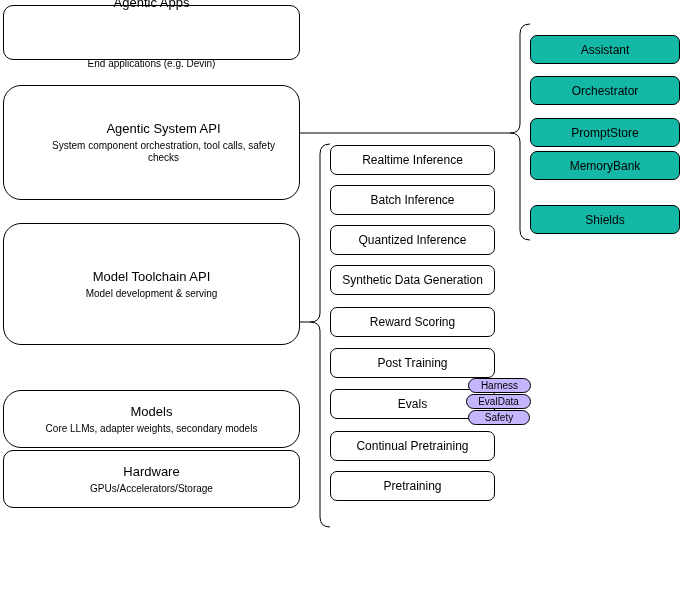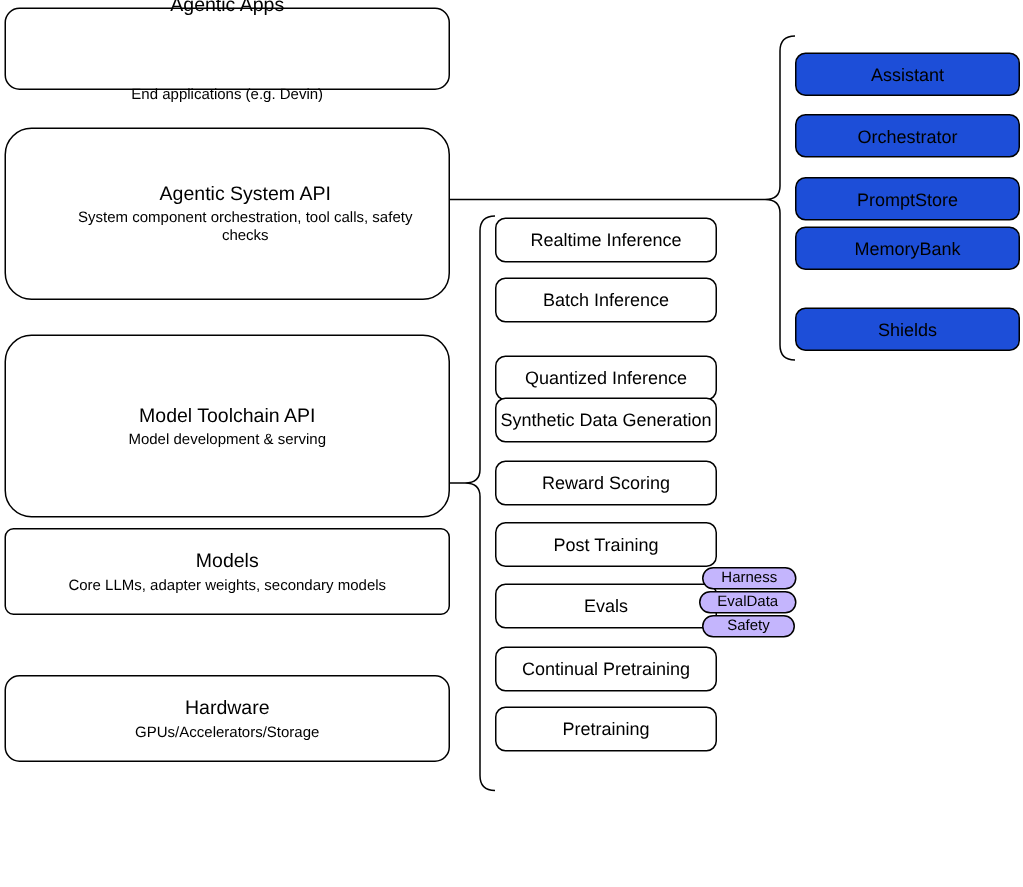--- a/index.html
+++ b/index.html
@@ -43,41 +43,41 @@
   }
   .lbox .sub {
     font-size: 10px;
     line-height: 12px;
     margin-top: 4px;
     padding: 0 10px;
   }
   .mbox {
     position: absolute;
     left: 330px;
-    width: 148px;
+    width: 165px;
     height: 30px;
     border: 1px solid #000000;
     border-radius: 7px;
     background: #ffffff;
     box-sizing: border-box;
     display: flex;
     align-items: center;
     justify-content: center;
     font-size: 12px;
     text-align: center;
     z-index: 1;
   }
   .rbox {
     position: absolute;
     left: 530px;
     width: 150px;
     height: 29px;
     border: 1px solid #000000;
     border-radius: 7px;
-    background: #1d4ed8;
+    background: #14b8a6;
     box-sizing: border-box;
     display: flex;
     align-items: center;
     justify-content: center;
     font-size: 12px;
     text-align: center;
     z-index: 1;
   }
   .pill {
     position: absolute;
@@ -116,38 +116,38 @@
   <div class="lbox" style="top:85px;height:115px;border-radius:18px;padding-left:24px;">
     <div class="title">Agentic System API</div>
     <div class="sub">System component orchestration, tool calls, safety checks</div>
   </div>
 
   <div class="lbox" style="top:223px;height:122px;border-radius:18px;">
     <div class="title">Model Toolchain API</div>
     <div class="sub">Model development &amp; serving</div>
   </div>
 
-  <div class="lbox" style="top:352px;height:58px;border-radius:6px;">
+  <div class="lbox" style="top:390px;height:58px;border-radius:18px;">
     <div class="title">Models</div>
     <div class="sub">Core LLMs, adapter weights, secondary models</div>
   </div>
 
   <div class="lbox" style="top:450px;height:58px;border-radius:10px;">
     <div class="title">Hardware</div>
     <div class="sub">GPUs/Accelerators/Storage</div>
   </div>
 
 
   <div class="mbox" style="top:145px;">
     <span>Realtime Inference</span>
   </div>
   <div class="mbox" style="top:185px;">
     <span>Batch Inference</span>
   </div>
-  <div class="mbox" style="top:225px;margin-top:12px;">
+  <div class="mbox" style="top:225px;">
     <span>Quantized Inference</span>
   </div>
   <div class="mbox" style="top:265px;">
     <span>Synthetic Data Generation</span>
   </div>
   <div class="mbox" style="top:307px;">
     <span>Reward Scoring</span>
   </div>
   <div class="mbox" style="top:348px;">
     <span>Post Training</span>

